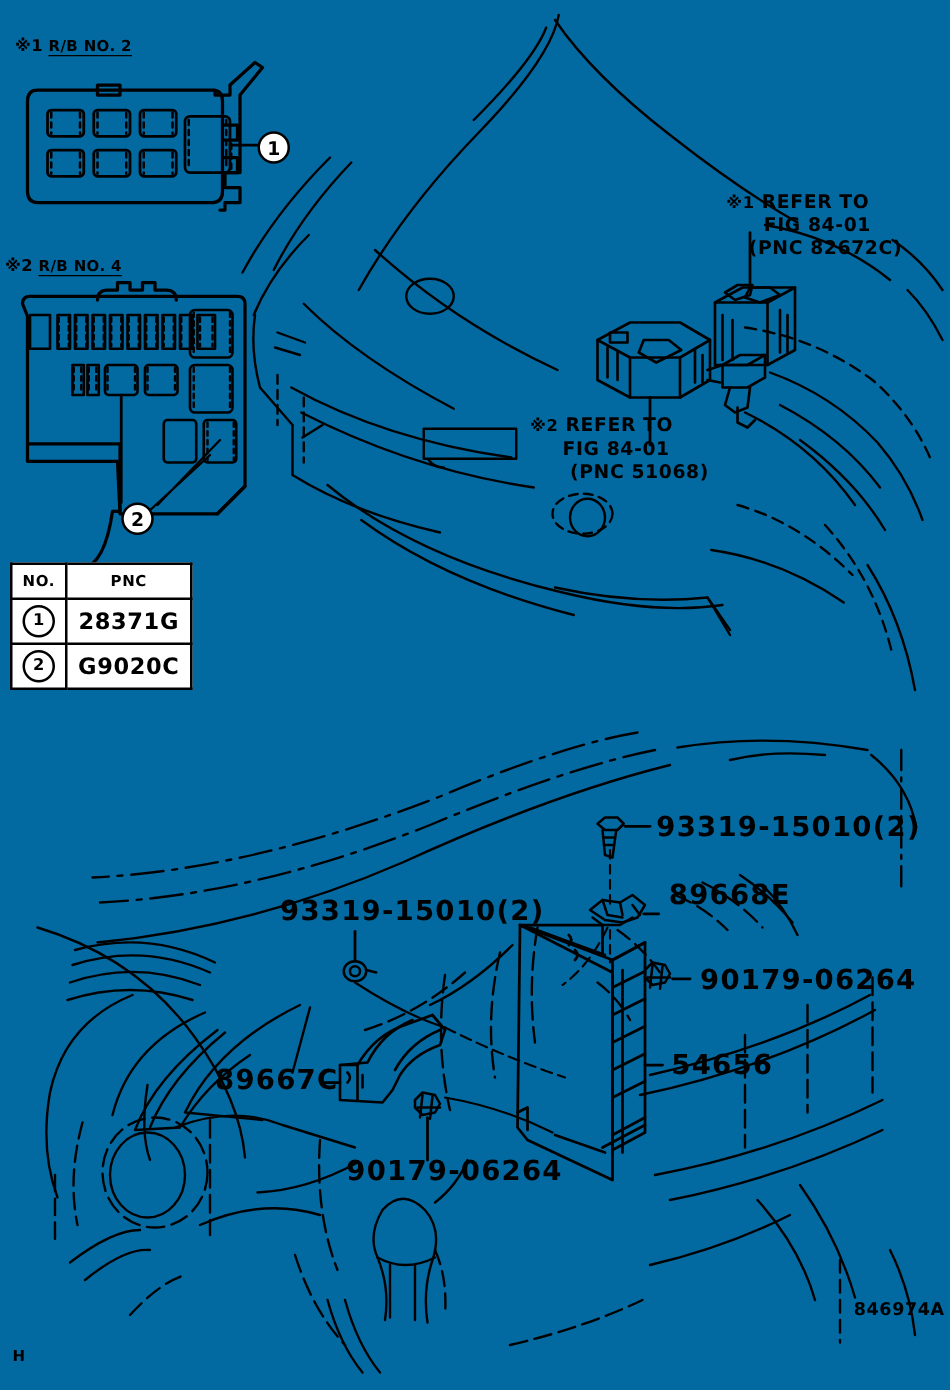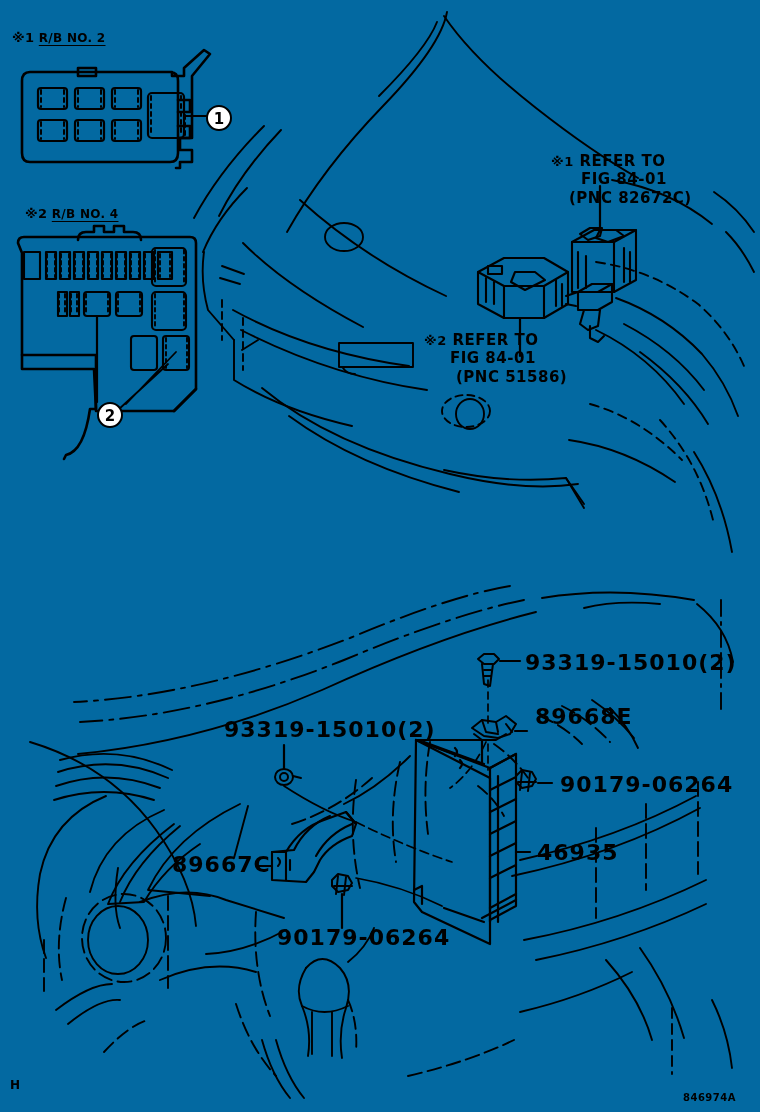--- a/index.html
+++ b/index.html
@@ -90,21 +90,21 @@
     box-sizing: border-box;
   }
   svg { display: block; }
   .art {
     position: absolute;
     left: 0;
     top: 0;
   }
   .kome { font-size: 13px; }
   #footer-left { position: absolute; left: 10px; top: 1078px; font-size: 12px; font-weight: bold; }
-  #footer-right { position: absolute; left: 683px; top: 1092px; font-size: 10px; font-weight: bold; letter-spacing: 0.5px; }
+  #footer-right { position: absolute; left: 683px; top: 1040px; font-size: 14px; font-weight: bold; letter-spacing: 0.5px; }
 </style>
 </head>
 <body>
 
 <div id="page">
 
   <div class="lbl lbl-sm" style="left:12px; top:30px;"><span class="kome">※1</span> <span class="underline-txt">R/B NO. 2</span></div>
 
   <svg class="art" width="760" height="1112" viewBox="0 0 760 1112" style="pointer-events:none;">
     <g fill="none" stroke="#000" stroke-linecap="round" stroke-linejoin="round">
@@ -410,33 +410,51 @@
         <path d="M272 866 H258"></path>
         <path d="M516 852 H530"></path>
         <path d="M342 894 V928"></path>
       </g>
 
     </g>
   </svg>
 
   <div class="marker-circle" style="left:206px; top:105px;">1</div>
 
-  <div class="lbl lbl-sm" style="left:25px; top:206px;"><span class="kome">※2</span> <span class="underline-txt">R/B NO. 4</span></div>
+  <div class="lbl lbl-sm" style="left:4px; top:206px;"><span class="kome">※2</span> <span class="underline-txt">R/B NO. 4</span></div>
 
   <div class="marker-circle" style="left:97px; top:402px;">2</div>
 
-
-  <div class="lbl lbl-md" style="left:551px; top:152px;"><span class="kome">※1</span> <span>REFER TO</span><br><span style="display:inline-block; padding-left:30px;">FIG 84-01</span><br><span style="display:inline-block; padding-left:18px;">(PNC 82672C)</span></div>
-
-  <div class="lbl lbl-md" style="left:424px; top:331px;"><span class="kome">※2</span> <span>REFER TO</span><br><span style="display:inline-block; padding-left:26px;">FIG 84-01</span><br><span style="display:inline-block; padding-left:32px;">(PNC 51586)</span></div>
+  <table id="parts-table">
+    <thead>
+      <tr>
+        <th class="c-no">NO.</th>
+        <th class="c-pnc">PNC</th>
+      </tr>
+    </thead>
+    <tbody>
+      <tr>
+        <td class="cell-no"><span class="circ-num">1</span></td>
+        <td class="cell-pnc">28371G</td>
+      </tr>
+      <tr>
+        <td class="cell-no"><span class="circ-num">2</span></td>
+        <td class="cell-pnc">G9020C</td>
+      </tr>
+    </tbody>
+  </table>
+
+  <div class="lbl lbl-md" style="left:581px; top:152px;"><span class="kome">※1</span> <span>REFER TO</span><br><span style="display:inline-block; padding-left:30px;">FIG 84-01</span><br><span style="display:inline-block; padding-left:18px;">(PNC 82672C)</span></div>
+
+  <div class="lbl lbl-md" style="left:424px; top:331px;"><span class="kome">※2</span> <span>REFER TO</span><br><span style="display:inline-block; padding-left:26px;">FIG 84-01</span><br><span style="display:inline-block; padding-left:32px;">(PNC 51068)</span></div>
 
   <div class="lbl lbl-lg" style="left:525px; top:650px;">93319-15010(2)</div>
   <div class="lbl lbl-lg" style="left:535px; top:704px;">89668E</div>
   <div class="lbl lbl-lg" style="left:560px; top:772px;">90179-06264</div>
   <div class="lbl lbl-lg" style="left:224px; top:717px;">93319-15010(2)</div>
   <div class="lbl lbl-lg" style="left:172px; top:852px;">89667C</div>
-  <div class="lbl lbl-lg" style="left:537px; top:840px;">46935</div>
+  <div class="lbl lbl-lg" style="left:537px; top:840px;">54656</div>
   <div class="lbl lbl-lg" style="left:277px; top:925px;">90179-06264</div>
 
   <div id="footer-left" class="lbl">H</div>
   <div id="footer-right" class="lbl">846974A</div>
 
 </div>
 
 </body></html>

